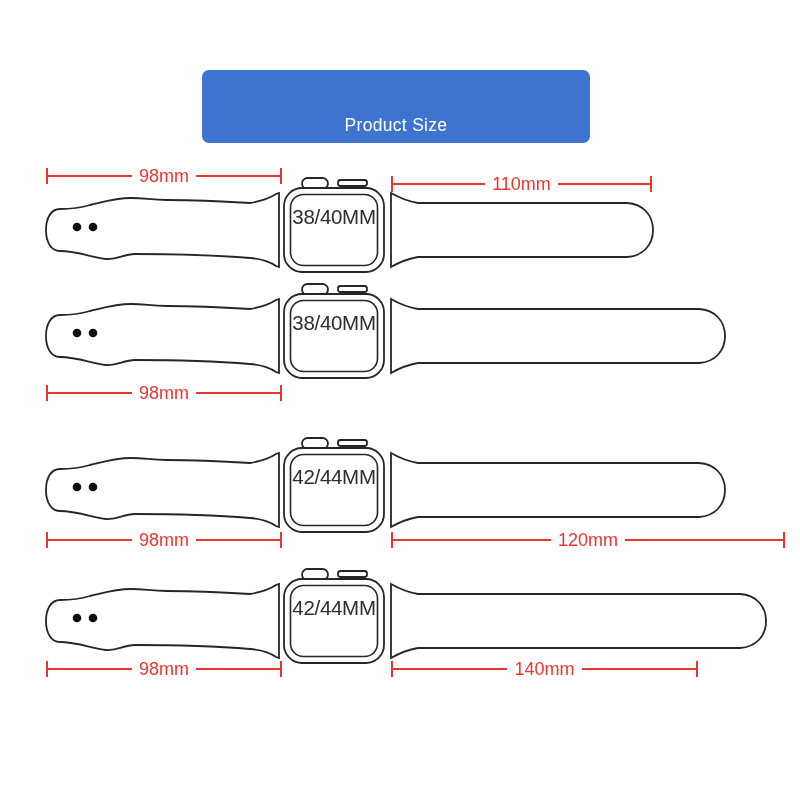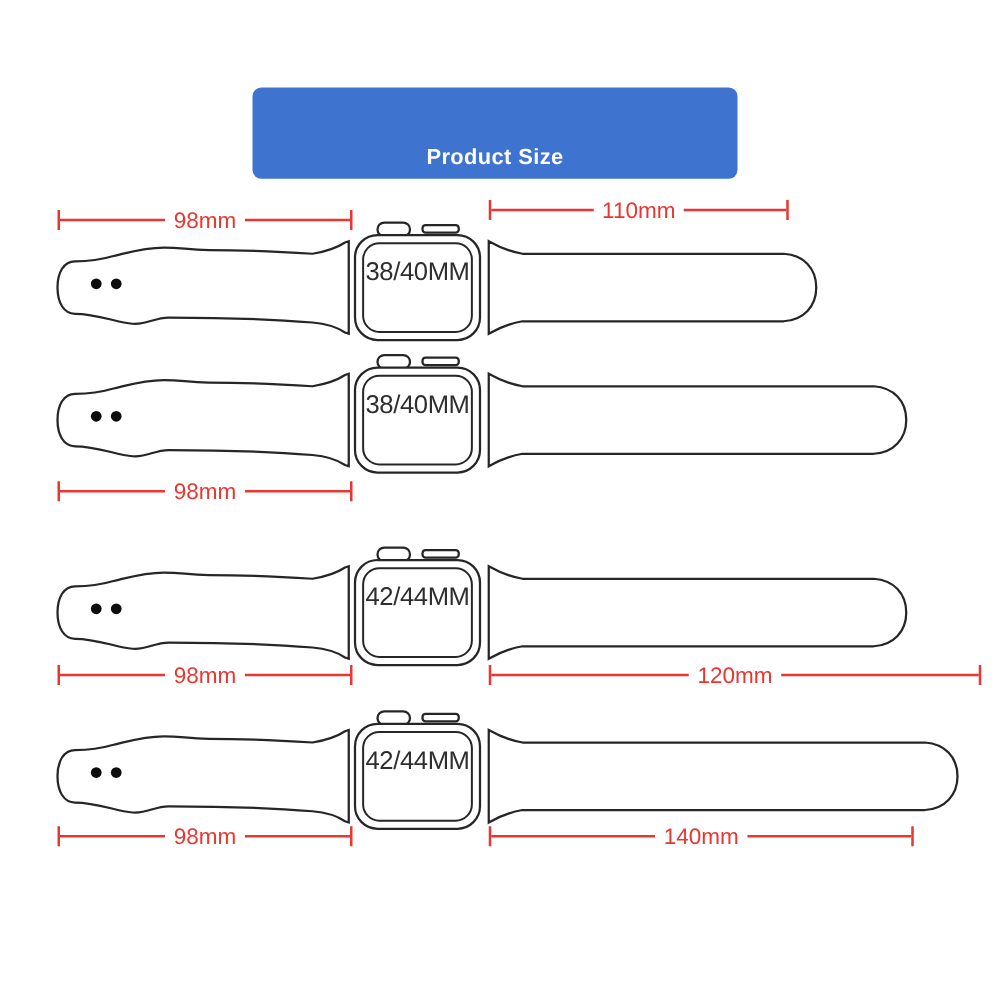--- a/index.html
+++ b/index.html
@@ -7,21 +7,21 @@
     position:relative;width:800px;height:800px;background:#ffffff;overflow:hidden;
     font-family:"Liberation Sans", sans-serif;
   }
   
   .banner{
     position:absolute;left:202px;top:70px;width:388px;height:73px;
     background:#3e73d0;border-radius:7px;
     display:flex;justify-content:center;align-items:flex-end;
     padding-bottom:9px;box-sizing:border-box;
   }
-  .banner-label{color:#ffffff;font-size:17.5px;font-weight:bold;letter-spacing:.3px;line-height:1;}
+  .banner-label{color:#ffffff;font-size:17.5px;font-weight:normal;letter-spacing:.3px;line-height:1;}
   
   .band{position:absolute;left:0;width:800px;height:112px;display:block;}
   .outline{fill:#ffffff;stroke:#262626;stroke-width:1.8;}
   .screen{fill:#ffffff;stroke:#262626;stroke-width:1.6;}
   .dot{fill:#0d0d0d;stroke:none;}
   .wlabel{
     font-family:"Liberation Sans", sans-serif;
     font-size:20.5px;fill:#2e2e2e;text-anchor:middle;letter-spacing:-0.3px;
   }
   
@@ -59,21 +59,21 @@
     <span class="banner-label">Product Size</span>
   </div>
 
   <div class="dim" style="left:46px;top:168px;width:236px">
     <span class="tick"></span>
     <span class="dline"></span>
     <span class="dlabel">98mm</span>
     <span class="dline"></span>
     <span class="tick"></span>
   </div>
-  <div class="dim" style="left:391px;top:160px;width:240px">
+  <div class="dim" style="left:391px;top:176px;width:261px">
     <span class="tick"></span>
     <span class="dline"></span>
     <span class="dlabel">110mm</span>
     <span class="dline"></span>
     <span class="tick"></span>
   </div>
   <svg class="band" style="top:174px" viewBox="0 0 800 112">
     <use href="#g-left-strap"></use>
     <path class="outline" d="M391,19 L391,93 C398,89 406,85 418,83 L627,83 C643,82 653,71 653,56 C653,41 643,30 627,29 L418,29 C406,27 398,23 391,19 Z"></path>
     <use href="#g-watch"></use>
@@ -121,21 +121,21 @@
     <use href="#g-watch"></use>
     <text class="wlabel" x="334" y="50">42/44MM</text>
   </svg>
   <div class="dim" style="left:46px;top:661px;width:236px">
     <span class="tick"></span>
     <span class="dline"></span>
     <span class="dlabel">98mm</span>
     <span class="dline"></span>
     <span class="tick"></span>
   </div>
-  <div class="dim" style="left:391px;top:661px;width:340px">
+  <div class="dim" style="left:391px;top:661px;width:307px">
     <span class="tick"></span>
     <span class="dline"></span>
     <span class="dlabel">140mm</span>
     <span class="dline"></span>
     <span class="tick"></span>
   </div>
 
 </div>
 
 </body></html>

